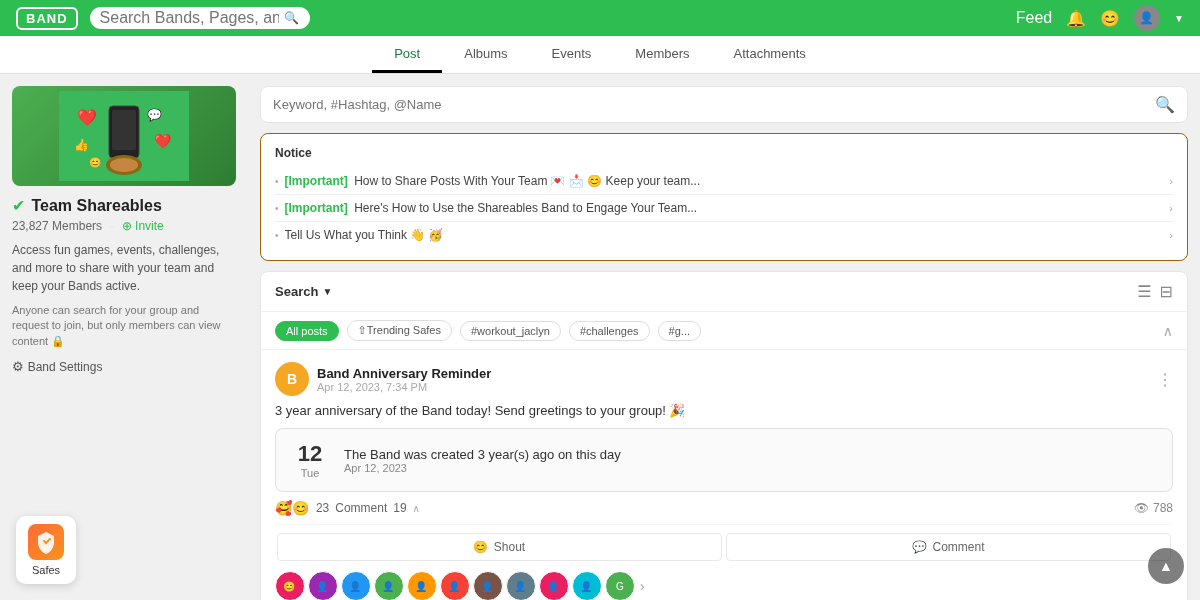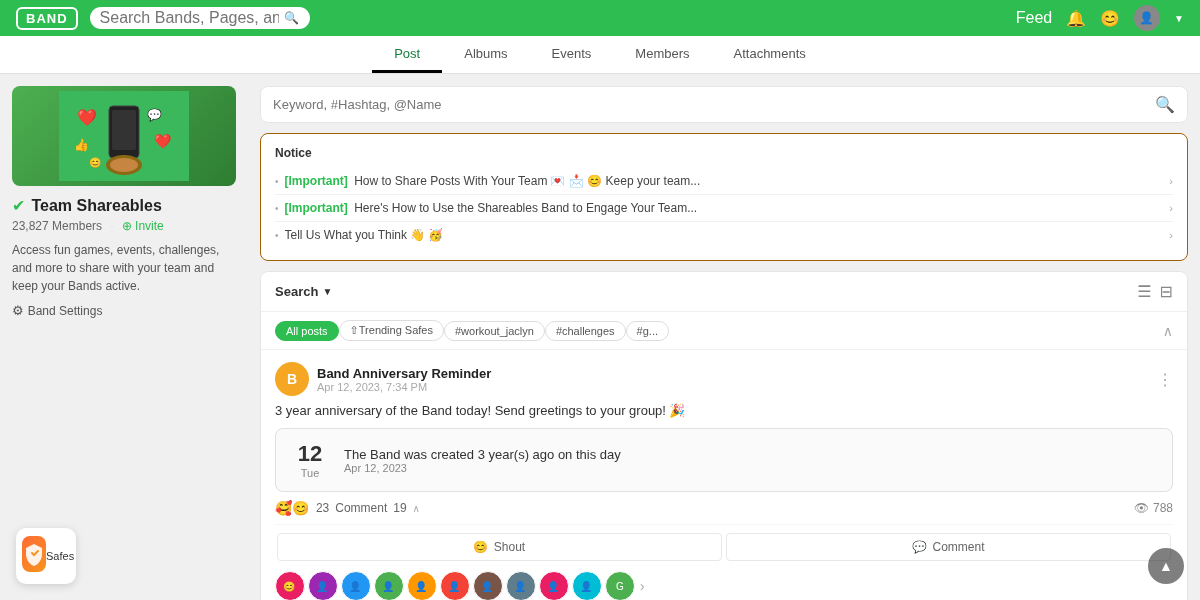--- a/index.html
+++ b/index.html
@@ -275,20 +275,21 @@
       gap: 8px;
       color: #888;
       font-size: 16px;
       cursor: pointer;
     }
 
     
     .filter-row {
       display: flex;
       align-items: center;
+      gap: 8px;
       padding: 8px 14px;
       border-bottom: 1px solid #f0f0f0;
       overflow: hidden;
     }
     .filter-tag {
       padding: 3px 10px;
       border-radius: 14px;
       font-size: 11px;
       cursor: pointer;
       white-space: nowrap;
@@ -423,21 +424,21 @@
     }
     .avatars-more { color: #aaa; font-size: 14px; margin-left: 2px; cursor: pointer; }
 
     
     .safes-widget {
       position: fixed;
       bottom: 16px;
       left: 16px;
       width: 60px;
       display: flex;
-      flex-direction: row;
+      flex-direction: column;
       align-items: center;
       background: white;
       border-radius: 10px;
       padding: 8px 6px;
       box-shadow: 0 2px 8px rgba(0,0,0,0.15);
     }
     .safes-logo {
       width: 36px;
       height: 36px;
       background: linear-gradient(135deg, #ff6b35, #f7931e);
@@ -528,20 +529,21 @@
     <div class="members-row">
       <span>23,827 Members</span>
       <span style="color:#ddd">·</span>
       <button class="invite-btn">
         <span>⊕</span>
         <span>Invite</span>
       </button>
     </div>
 
     <p class="band-desc">Access fun games, events, challenges, and more to share with your team and keep your Bands active.</p>
+    <p class="band-privacy">Anyone can search for your group and request to join, but only members can view content 🔒</p>
 
     <div class="band-settings">
       <span class="settings-icon">⚙</span>
       <span>Band Settings</span>
     </div>
   </div>
 
   <div class="right-content">
 
     <div class="content-search">

